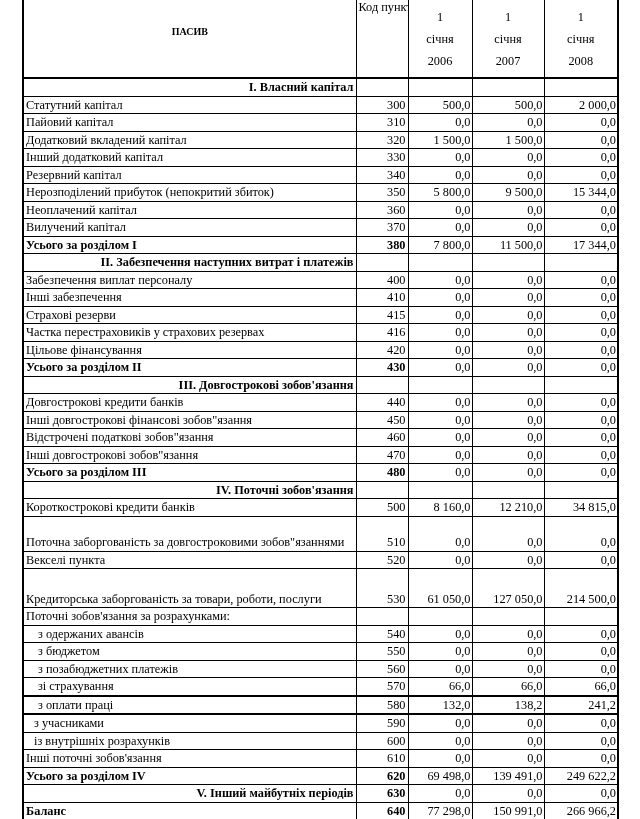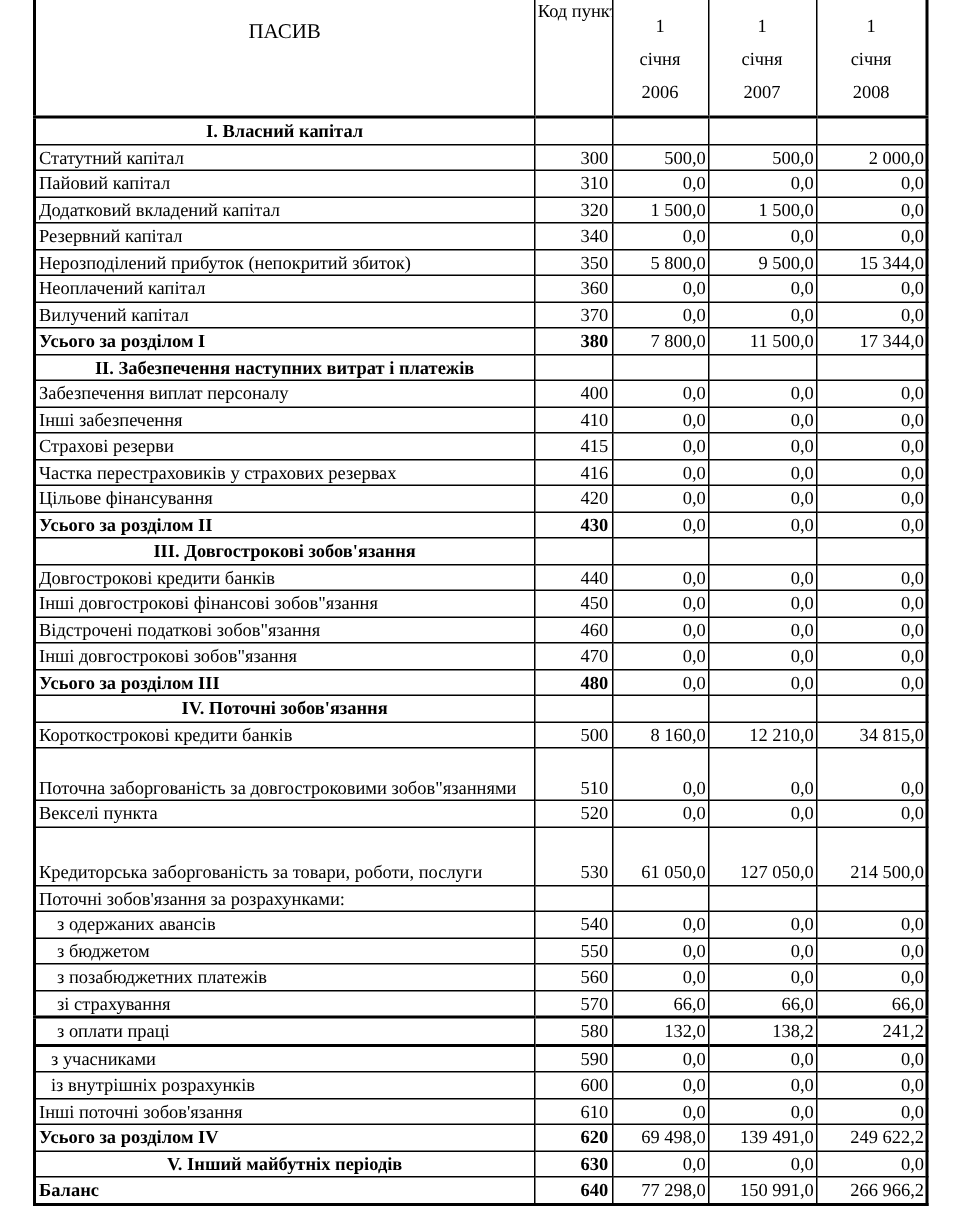--- a/index.html
+++ b/index.html
@@ -12,28 +12,28 @@
     }
     col.c-name { width: 333px; }
     col.c-code { width: 52px; }
     col.c-y1 { width: 64px; }
     col.c-y2 { width: 72px; }
     col.c-y3 { width: 74px; }
     td, th { border: 1px solid #000; padding: 0 2px; height: 16.5px; line-height: 16.5px;
              white-space: nowrap; overflow: hidden; font-weight: normal; }
     thead th { vertical-align: top; text-align: center; border-bottom: 2px solid #000;
                border-top: none; }
-    thead th.h-title { font-weight: normal; font-size: 14px; vertical-align: top; padding-top: 14px; }
+    thead th.h-title { font-weight: bold; font-size: 10px; vertical-align: top; padding-top: 24px; }
     thead th.h-code { line-height: 15px; padding-top: 0; }
     thead th.h-year { line-height: 22px; padding-top: 6px; }
     .h-year span { display: block; }
     td.name { text-align: left; }
     td.code { text-align: right; }
     td.num { text-align: right; padding-right: 1px; }
-    tr.section td.name { text-align: center; font-weight: bold; }
+    tr.section td.name { text-align: right; font-weight: bold; }
     tr.total td.name, tr.total td.code { font-weight: bold; }
     tr.indent td.name { padding-left: 14px; }
     tr.indent2 td.name { padding-left: 10px; }
     tr.tall td { height: 34px; line-height: 16.5px; vertical-align: bottom; }
     tr.tall td.name { white-space: normal; }
     tr.tall2 td { height: 38px; vertical-align: bottom; }
     tr.thick-top td { border-top: 2px solid #000; }
   </style>
 </head>
 <body>
@@ -90,20 +90,27 @@
         <td class="num">0,0</td>
       </tr>
       <tr>
         <td class="name">Додатковий вкладений капітал</td>
         <td class="code">320</td>
         <td class="num">1 500,0</td>
         <td class="num">1 500,0</td>
         <td class="num">0,0</td>
       </tr>
       <tr>
+        <td class="name">Інший додатковий капітал</td>
+        <td class="code">330</td>
+        <td class="num">0,0</td>
+        <td class="num">0,0</td>
+        <td class="num">0,0</td>
+      </tr>
+      <tr>
         <td class="name">Резервний капітал</td>
         <td class="code">340</td>
         <td class="num">0,0</td>
         <td class="num">0,0</td>
         <td class="num">0,0</td>
       </tr>
       <tr>
         <td class="name">Нерозподілений прибуток (непокритий збиток)</td>
         <td class="code">350</td>
         <td class="num">5 800,0</td>

